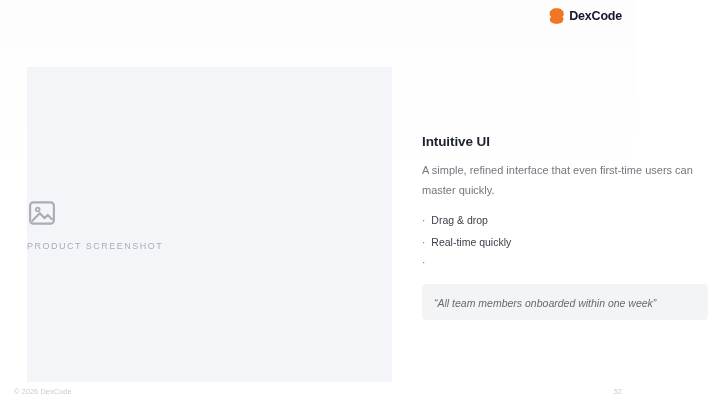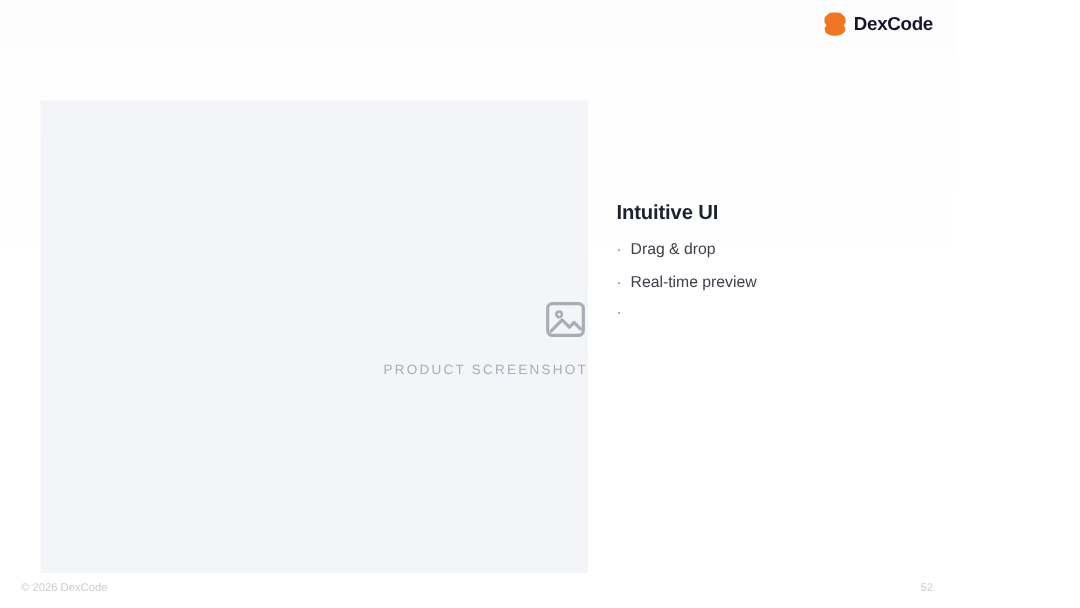--- a/index.html
+++ b/index.html
@@ -64,40 +64,40 @@
   
   .media-placeholder {
     position: absolute;
     left: 27px;
     top: 67px;
     width: 365px;
     height: 315px;
     background: #f4f5f8;
     display: flex;
     flex-direction: column;
-    align-items: flex-end;
+    align-items: flex-start;
     justify-content: center;
     gap: 13px;
   }
   .media-icon {
     width: 30px;
     height: 30px;
     display: block;
   }
   .media-caption {
     font-size: 9px;
     letter-spacing: 1.5px;
     color: #a9adb6;
     text-transform: uppercase;
   }
 
   
   .content {
     position: absolute;
-    left: 411px;
+    left: 422px;
     top: 134px;
     width: 286px;
   }
   .content-heading {
     font-size: 13.5px;
     font-weight: bold;
     color: #1d2230;
     margin: 0 0 11px 0;
     letter-spacing: -0.1px;
   }
@@ -175,33 +175,37 @@
     <svg class="media-icon" viewBox="0 0 24 24" fill="none">
       <rect x="2.5" y="3.5" width="19" height="17" rx="2.6" ry="2.6" stroke="#a9adb6" stroke-width="1.7" fill="none"></rect>
       <circle cx="8.6" cy="9.2" r="1.5" stroke="#a9adb6" stroke-width="1.4" fill="none"></circle>
       <path d="M4.3 18.2 L10.2 12.2 L14.1 16.1 L16.6 13.6 L20 17" stroke="#a9adb6" stroke-width="1.7" fill="none" stroke-linecap="round" stroke-linejoin="round"></path>
     </svg>
     <div class="media-caption">PRODUCT SCREENSHOT</div>
   </div>
 
   <div class="content">
     <div class="content-heading">Intuitive UI</div>
+    <p class="content-body">A simple, refined interface that even first-time users can master quickly.</p>
 
     <ul class="bullet-list">
       <li class="bullet-item">
         <span class="bullet-dot">·</span>
         <span>Drag &amp; drop</span>
       </li>
       <li class="bullet-item">
         <span class="bullet-dot">·</span>
-        <span>Real-time preview</span>
+        <span>Real-time quickly</span>
       </li>
       <li class="bullet-item">
         <span class="bullet-dot">·</span>
       </li>
     </ul>
 
+    <div class="quote-box">
+      <span class="quote-text">“All team members onboarded within one week”</span>
+    </div>
   </div>
 
   <div class="footer-left">© 2026 DexCode</div>
   <div class="footer-right">52</div>
 
 </div>
 
 </body></html>

